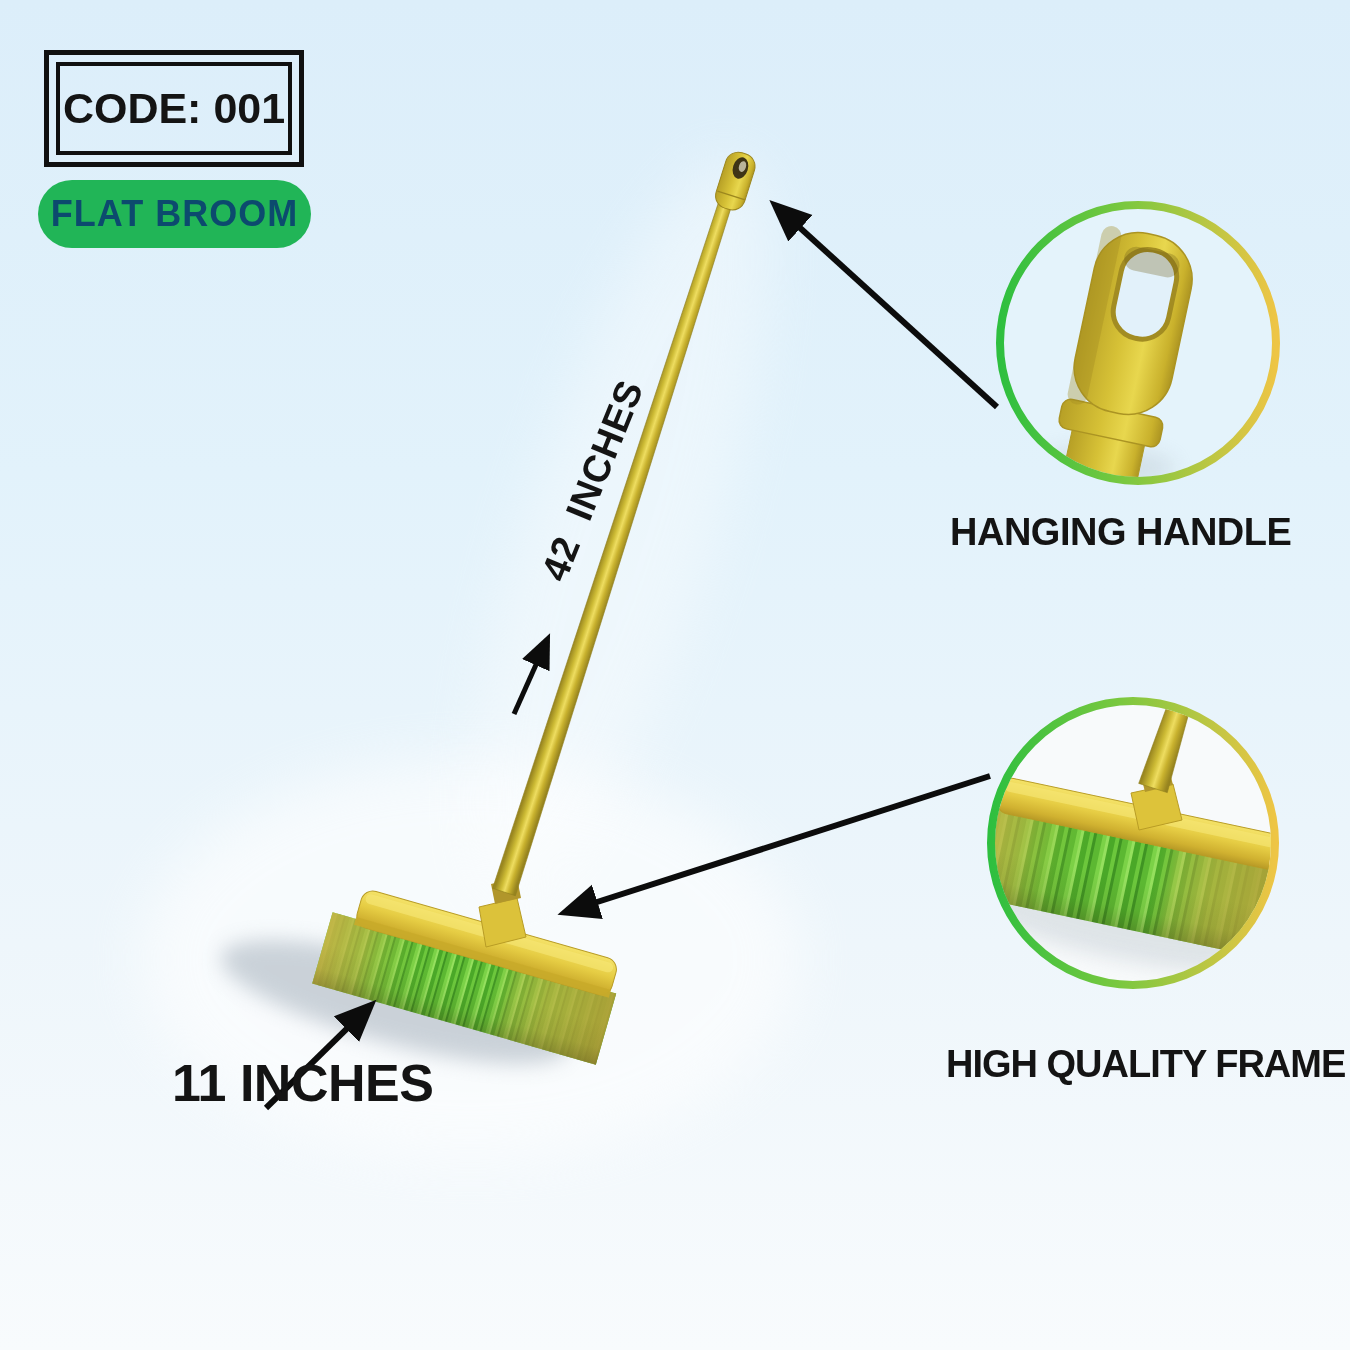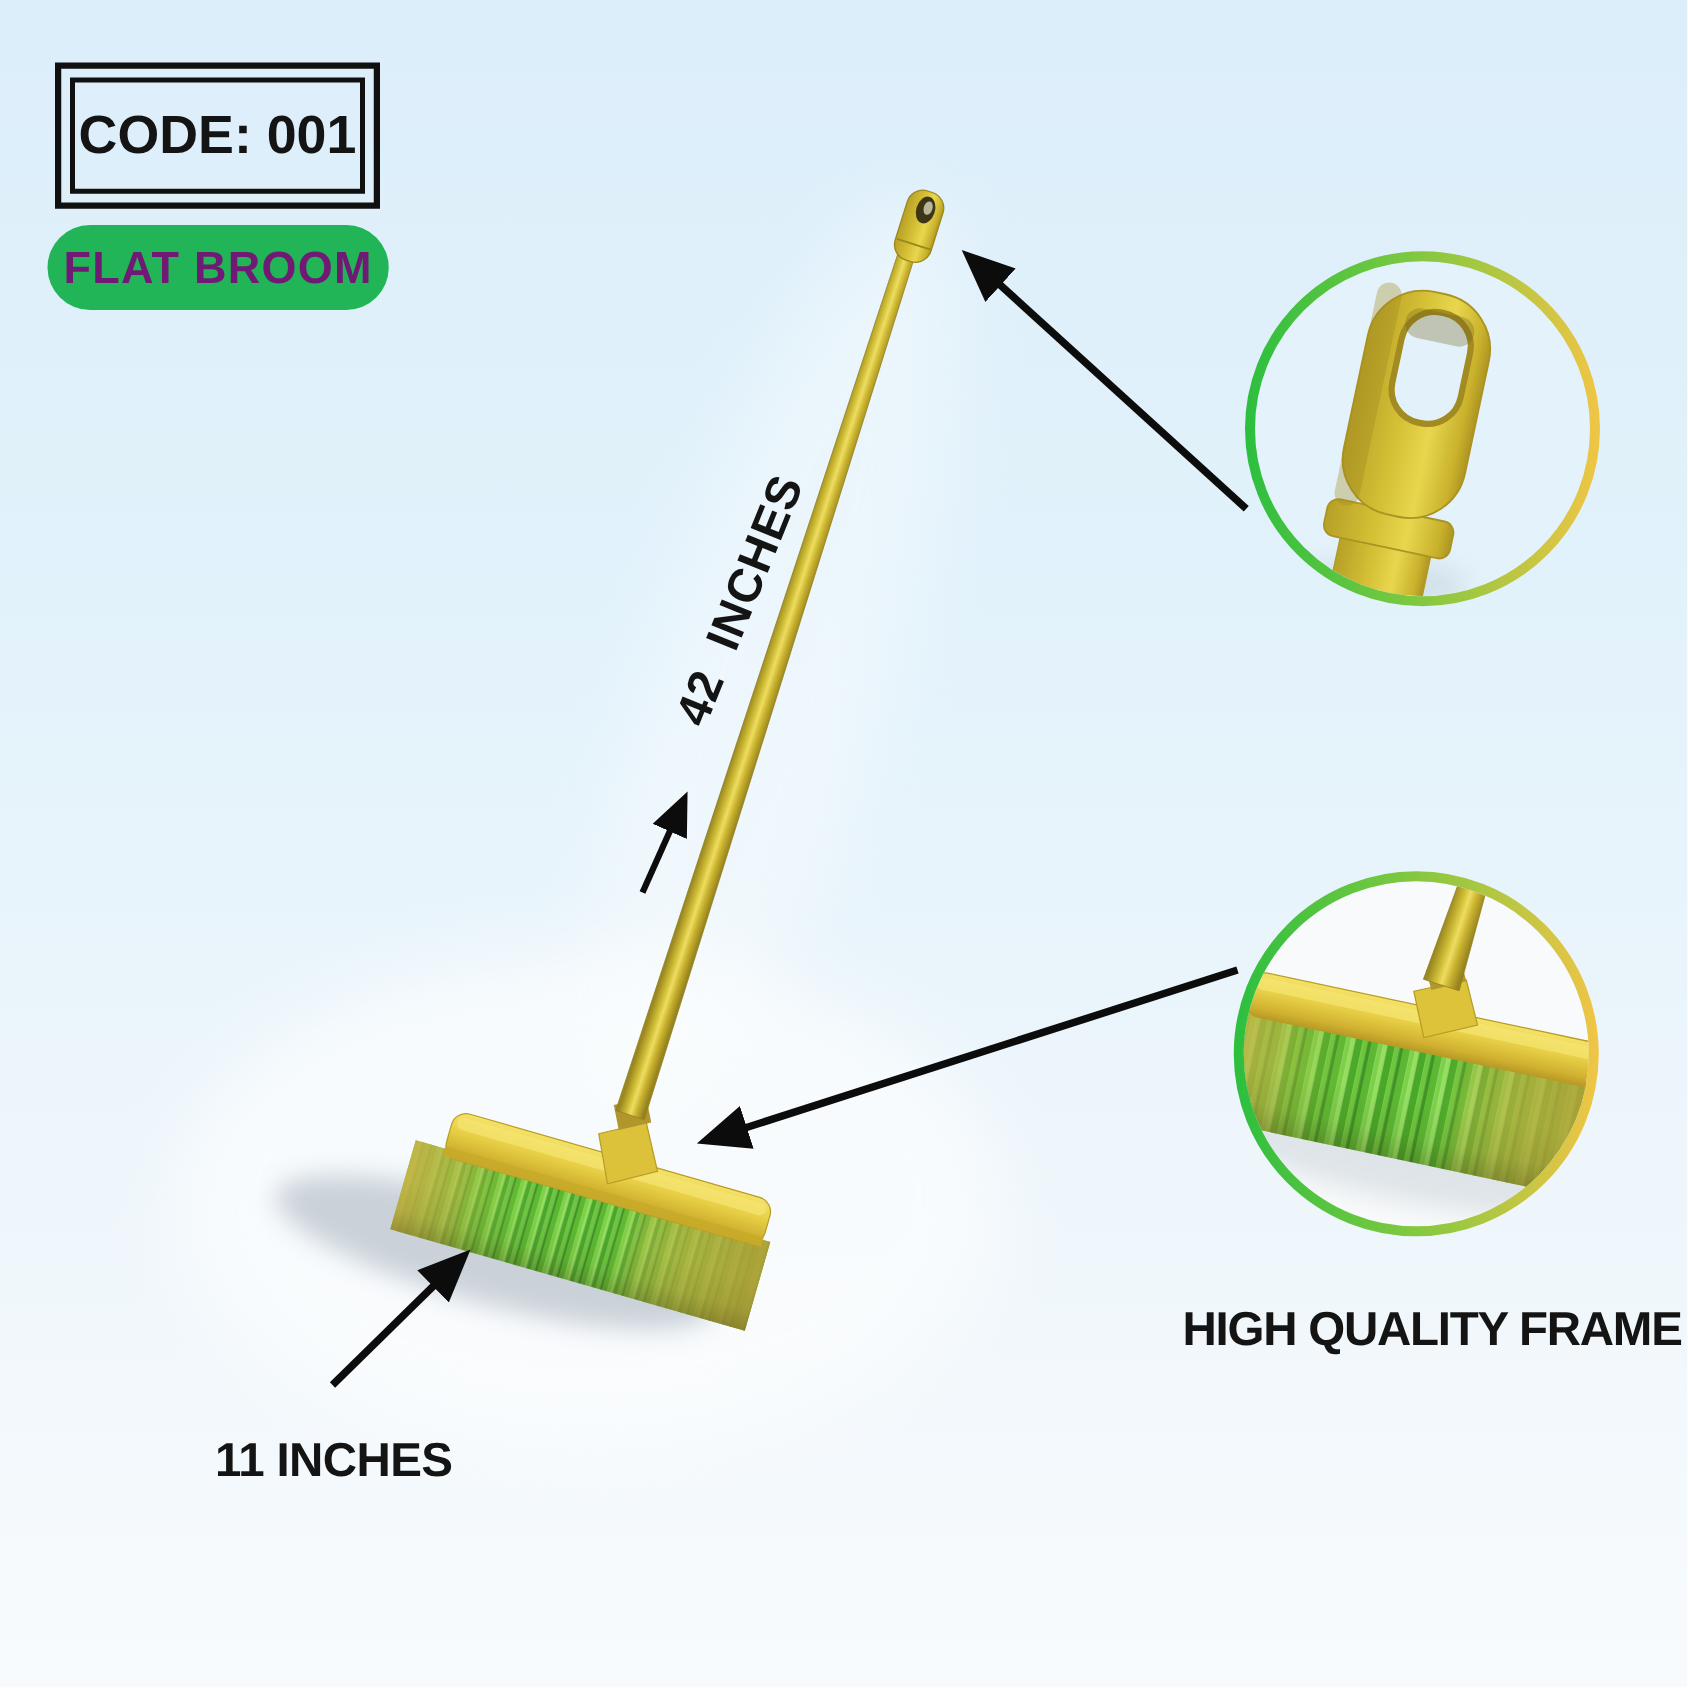--- a/index.html
+++ b/index.html
@@ -15,27 +15,27 @@
   }
   .code-box-inner{
     position:absolute;left:7px;top:7px;right:7px;bottom:7px;
     border:4px solid #101010;display:flex;align-items:center;justify-content:center;
   }
   .code-text{font-size:43px;font-weight:700;letter-spacing:0px;white-space:pre;}
   .category-pill{
     position:absolute;left:38px;top:180px;width:273px;height:68px;border-radius:34px;
     background:#21b557;display:flex;align-items:center;justify-content:center;
   }
-  .category-pill span{color:#701a75;font-size:36px;font-weight:700;letter-spacing:1px;white-space:pre;}
+  .category-pill span{color:#0c4a6e;font-size:36px;font-weight:700;letter-spacing:1px;white-space:pre;}
   .label{position:absolute;font-weight:700;line-height:1.1;white-space:pre;}
   .label-42{
     left:476px;top:458px;width:240px;height:48px;font-size:38px;letter-spacing:0.5px;
     transform:rotate(-68deg);transform-origin:50% 50%;text-align:center;
   }
-  .label-11{left:172px;top:1149px;font-size:38px;letter-spacing:-0.5px;}
+  .label-11{left:172px;top:1055px;font-size:52px;letter-spacing:-0.5px;}
   .label-hh{left:950px;top:512px;font-size:38px;letter-spacing:-0.5px;}
   .label-hqf{left:946px;top:1044px;font-size:38px;letter-spacing:-1px;text-align:right;}
 </style>
 </head>
 <body>
 
 <div class="canvas">
 
   <svg class="gfx" width="1350" height="1350" viewBox="0 0 1350 1350">
     <defs>
@@ -194,15 +194,16 @@
     <div class="code-box-inner">
       <span class="code-text">CODE: 001</span>
     </div>
   </div>
   <div class="category-pill">
     <span>FLAT BROOM</span>
   </div>
 
   <div class="label label-42">42  INCHES</div>
   <div class="label label-11">11 INCHES</div>
+  <div class="label label-hh">HANGING HANDLE</div>
   <div class="label label-hqf">HIGH QUALITY FRAME</div>
 
 </div>
 
 </body></html>

